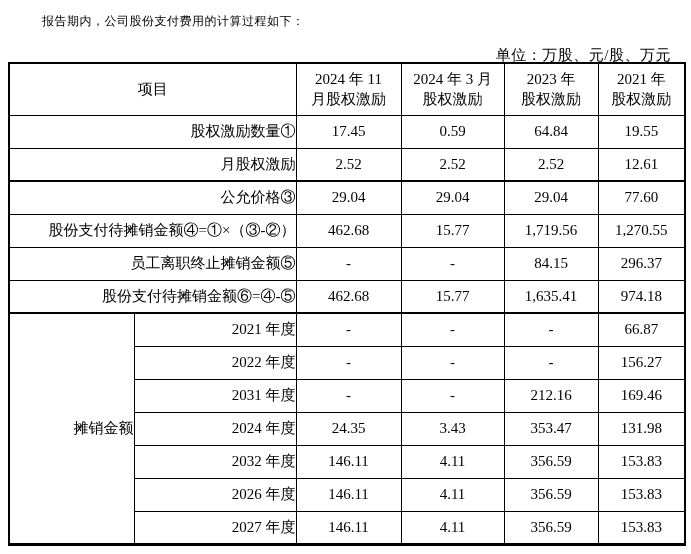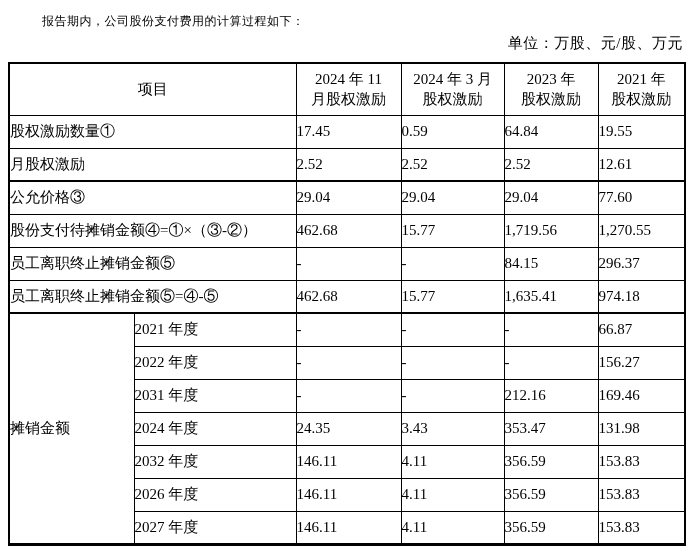--- a/index.html
+++ b/index.html
@@ -14,21 +14,21 @@
     color:var(--text);
     font-family:"Liberation Serif","DejaVu Serif",serif;
     position:relative;
     overflow:hidden;
   }
   .intro{
     position:absolute;left:40px;top:12px;margin:2px;
     font-size:12px;line-height:1.3;letter-spacing:0.5px;
   }
   .unit{
-    position:absolute;right:8px;top:34px;margin:0;
+    position:absolute;right:8px;top:34px;margin:12px;
     font-size:15px;letter-spacing:0.5px;
   }
   table.calc-table{
     position:absolute;left:8px;top:62px;
     width:676px;
     border-collapse:collapse;
     table-layout:fixed;
     border:2px solid var(--border);
     border-bottom:3px solid var(--border);
   }
@@ -47,22 +47,22 @@
     overflow:hidden;
   }
   tr.header-row{height:52px;}
   tbody tr{height:33px;}
   .hd{
     font-weight:bold;
     text-align:center;
     white-space:pre-line;
     line-height:1.35;
   }
-  .lbl{text-align:left;padding-left:6px;font-family:Liberation Serif, serif;}
-  .num{text-align:left;padding-right:7px;}
+  .lbl{text-align:right;padding-left:6px;font-family:Liberation Serif, serif;}
+  .num{text-align:center;padding-right:7px;}
   tr.sect th,tr.sect td{border-top:2px solid var(--border);}
 </style>
 </head>
 <body>
 
 <div class="page">
 
   <p class="intro">报告期内，公司股份支付费用的计算过程如下：</p>
   <p class="unit">单位：万股、元/股、万元</p>
 
@@ -118,21 +118,21 @@
         <td class="num">1,270.55</td>
       </tr>
       <tr>
         <td colspan="2" class="lbl">员工离职终止摊销金额⑤</td>
         <td class="num">-</td>
         <td class="num">-</td>
         <td class="num">84.15</td>
         <td class="num">296.37</td>
       </tr>
       <tr>
-        <td colspan="2" class="lbl">员工离职终止摊销金额⑤=④-⑤</td>
+        <td colspan="2" class="lbl">股份支付待摊销金额⑥=④-⑤</td>
         <td class="num">462.68</td>
         <td class="num">15.77</td>
         <td class="num">1,635.41</td>
         <td class="num">974.18</td>
       </tr>
       <tr class="sect">
         <td rowspan="7" class="lbl">摊销金额</td>
         <td class="lbl">2021 年度</td>
         <td class="num">-</td>
         <td class="num">-</td>

